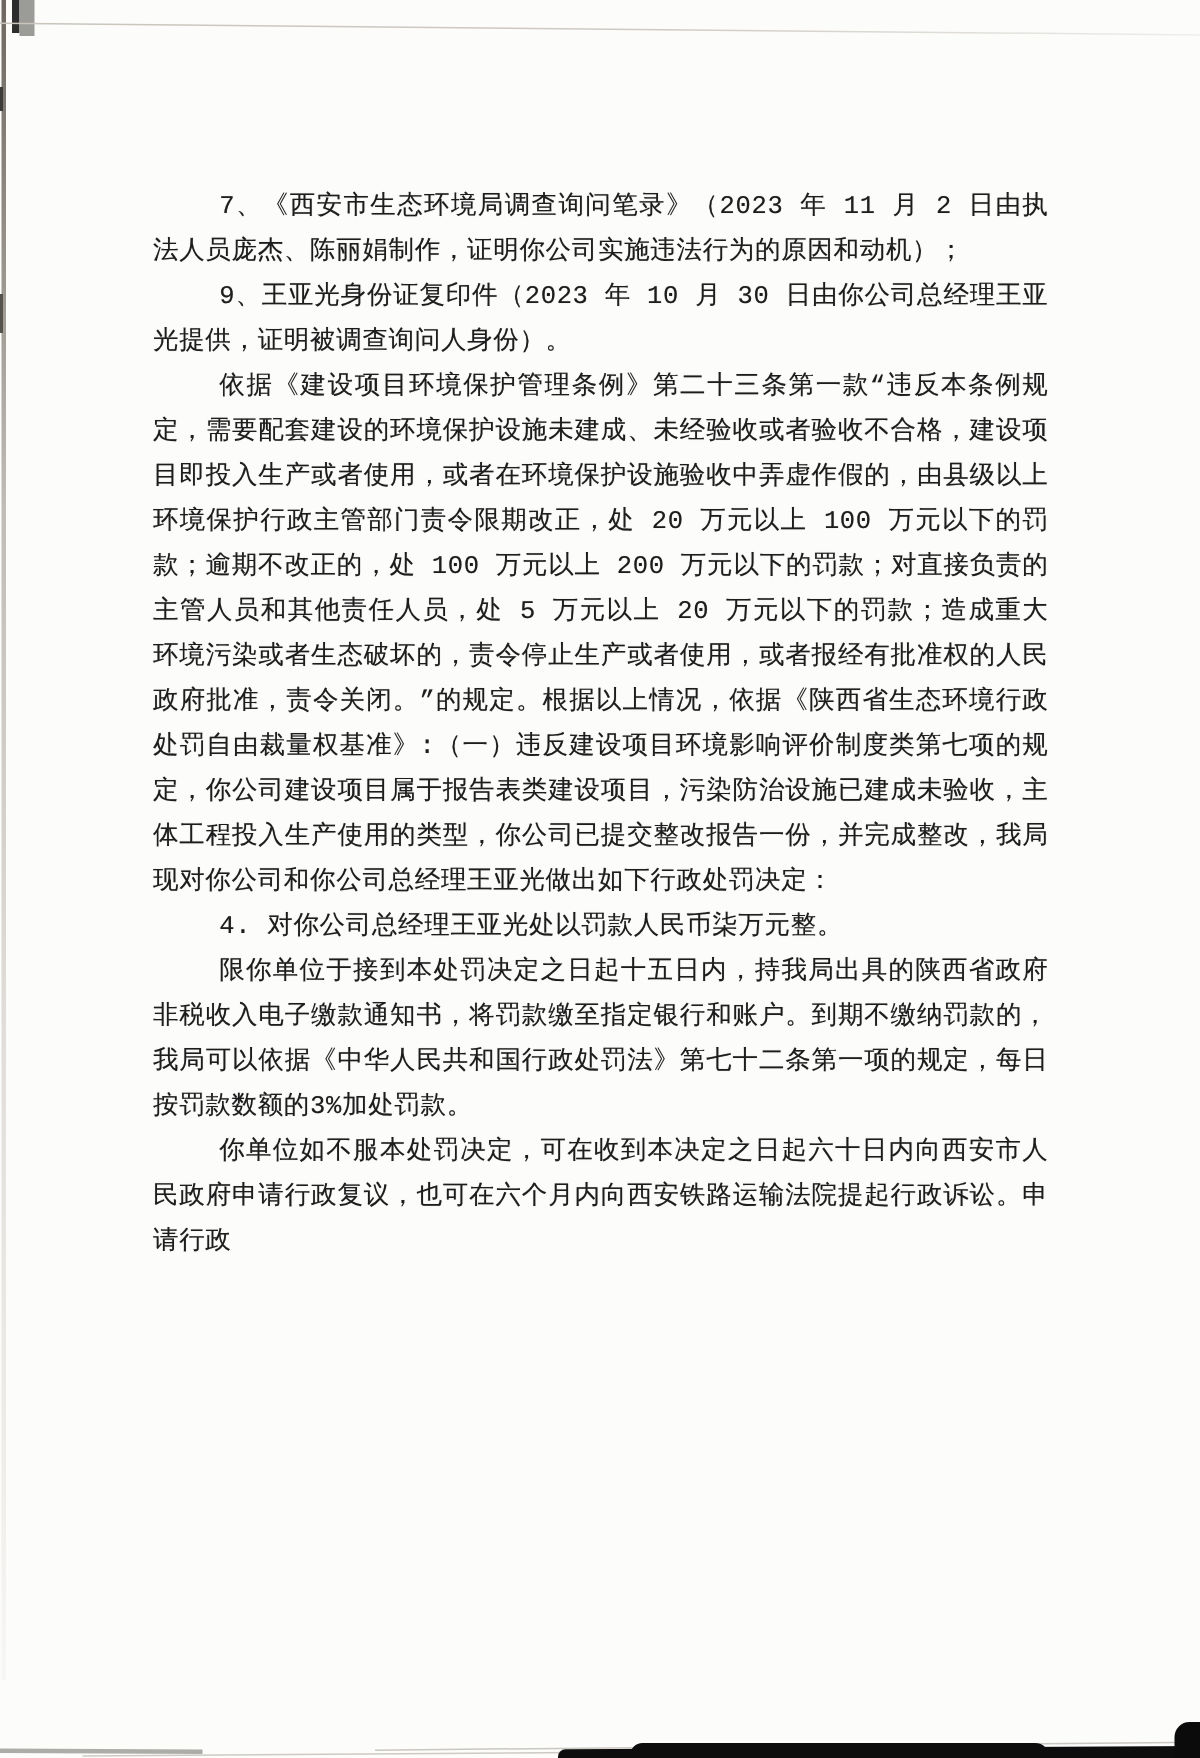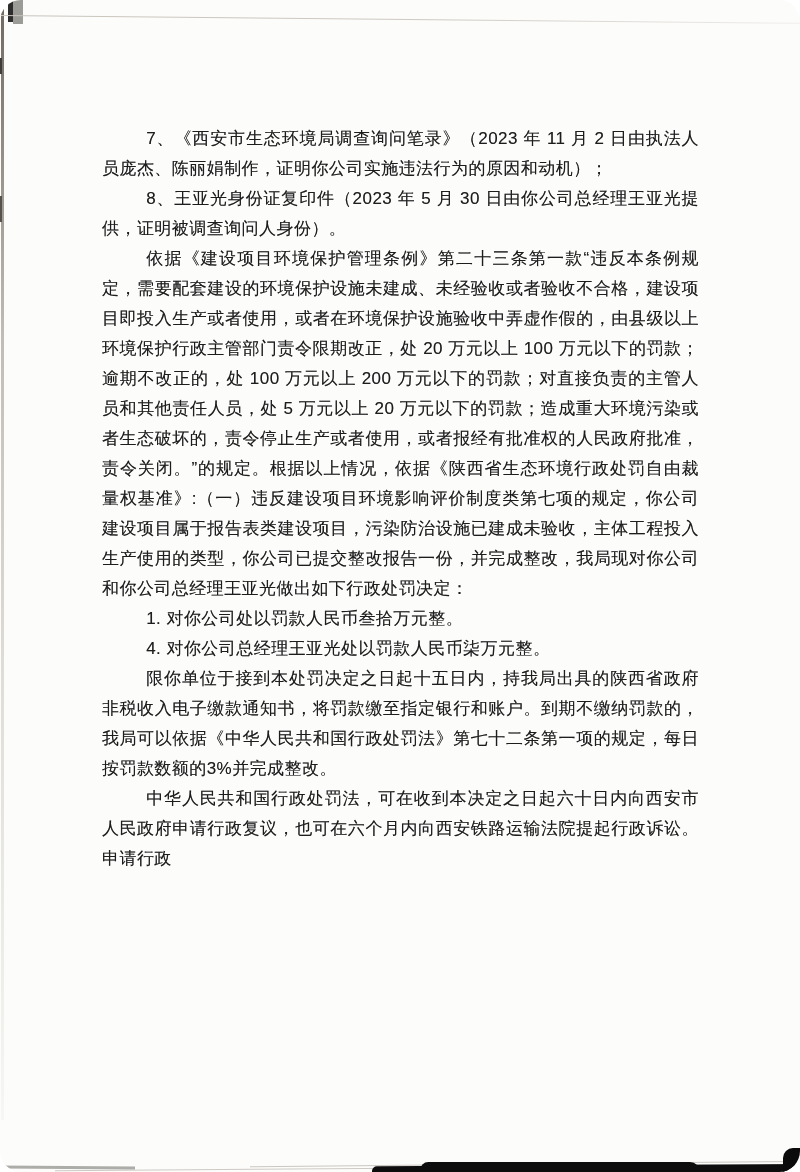--- a/index.html
+++ b/index.html
@@ -7,22 +7,21 @@
     padding: 0;
     background: #ffffff;
   }
   .scan-page {
     position: relative;
     width: 800px;
     height: 1172px;
     margin: 0;
     background: #fcfcfb;
     overflow: hidden;
-    font-family: Liberation Sans, sans-serif;
-    border-radius: 21px;
+    font-family: Liberation Mono, monospace;
   }
   
   .text-block {
     position: absolute;
     left: 102px;
     top: 124px;
     width: 597px;
     color: #1d1d1d;
   }
   .text-block p {
@@ -100,21 +99,20 @@
   <div class="artifact top-scanline"></div>
   <div class="artifact bottom-line-faint-1"></div>
   <div class="artifact bottom-line-faint-2"></div>
   <div class="artifact bottom-left-strip"></div>
   <div class="artifact bottom-band"></div>
   <div class="artifact bottom-band-hump"></div>
   <div class="artifact br-corner-blob"></div>
 
   <div class="text-block">
     <p>7、《西安市生态环境局调查询问笔录》（2023 年 11 月 2 日由执法人员庞杰、陈丽娟制作，证明你公司实施违法行为的原因和动机）；</p>
-    <p>8、王亚光身份证复印件（2023 年 5 月 30 日由你公司总经理王亚光提供，证明被调查询问人身份）。</p>
+    <p>9、王亚光身份证复印件（2023 年 10 月 30 日由你公司总经理王亚光提供，证明被调查询问人身份）。</p>
     <p>依据《建设项目环境保护管理条例》第二十三条第一款“违反本条例规定，需要配套建设的环境保护设施未建成、未经验收或者验收不合格，建设项目即投入生产或者使用，或者在环境保护设施验收中弄虚作假的，由县级以上环境保护行政主管部门责令限期改正，处 20 万元以上 100 万元以下的罚款；逾期不改正的，处 100 万元以上 200 万元以下的罚款；对直接负责的主管人员和其他责任人员，处 5 万元以上 20 万元以下的罚款；造成重大环境污染或者生态破坏的，责令停止生产或者使用，或者报经有批准权的人民政府批准，责令关闭。”的规定。根据以上情况，依据《陕西省生态环境行政处罚自由裁量权基准》:（一）违反建设项目环境影响评价制度类第七项的规定，你公司建设项目属于报告表类建设项目，污染防治设施已建成未验收，主体工程投入生产使用的类型，你公司已提交整改报告一份，并完成整改，我局现对你公司和你公司总经理王亚光做出如下行政处罚决定：</p>
-    <p>1. 对你公司处以罚款人民币叁拾万元整。</p>
     <p>4. 对你公司总经理王亚光处以罚款人民币柒万元整。</p>
-    <p>限你单位于接到本处罚决定之日起十五日内，持我局出具的陕西省政府非税收入电子缴款通知书，将罚款缴至指定银行和账户。到期不缴纳罚款的，我局可以依据《中华人民共和国行政处罚法》第七十二条第一项的规定，每日按罚款数额的3%并完成整改。</p>
-    <p>中华人民共和国行政处罚法，可在收到本决定之日起六十日内向西安市人民政府申请行政复议，也可在六个月内向西安铁路运输法院提起行政诉讼。申请行政</p>
+    <p>限你单位于接到本处罚决定之日起十五日内，持我局出具的陕西省政府非税收入电子缴款通知书，将罚款缴至指定银行和账户。到期不缴纳罚款的，我局可以依据《中华人民共和国行政处罚法》第七十二条第一项的规定，每日按罚款数额的3%加处罚款。</p>
+    <p>你单位如不服本处罚决定，可在收到本决定之日起六十日内向西安市人民政府申请行政复议，也可在六个月内向西安铁路运输法院提起行政诉讼。申请行政</p>
   </div>
 
 </div>
 
 </body></html>

